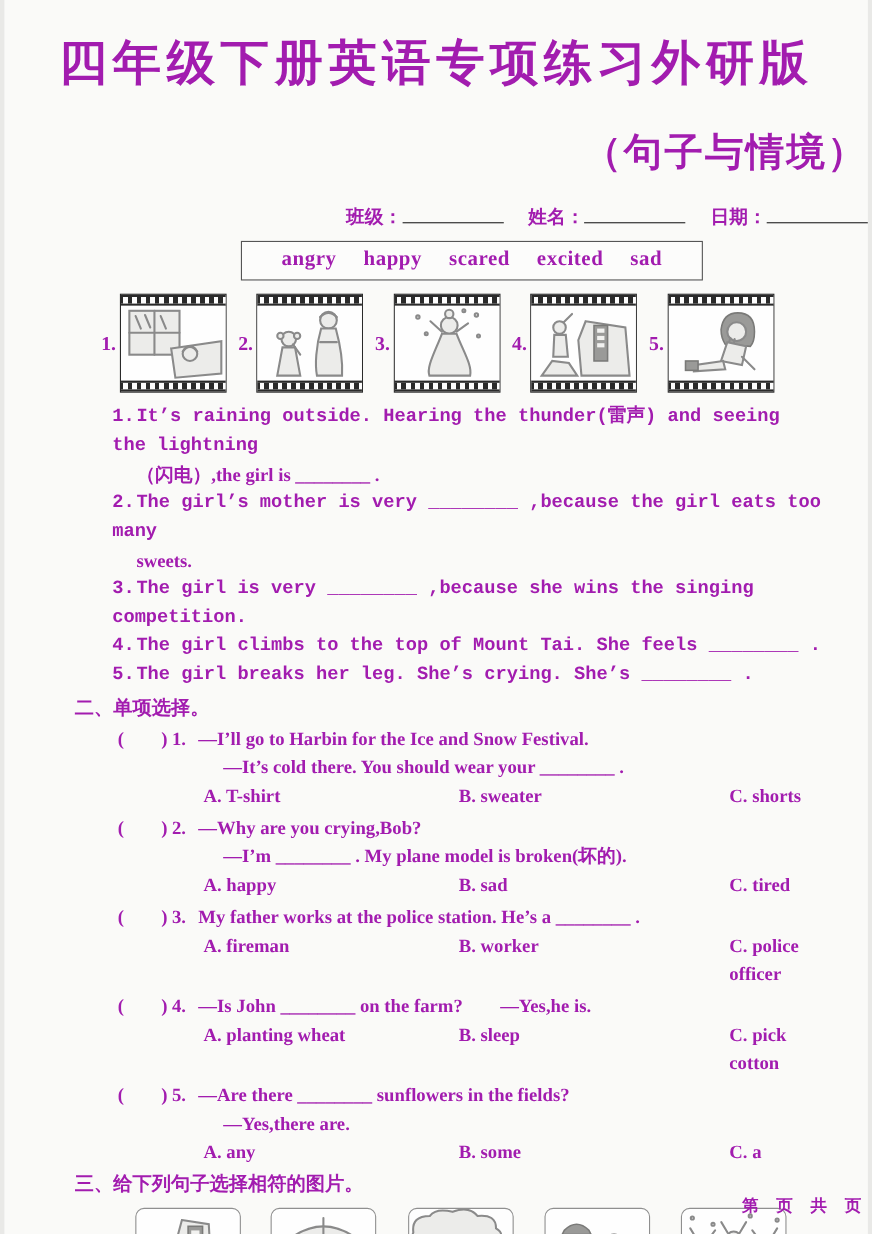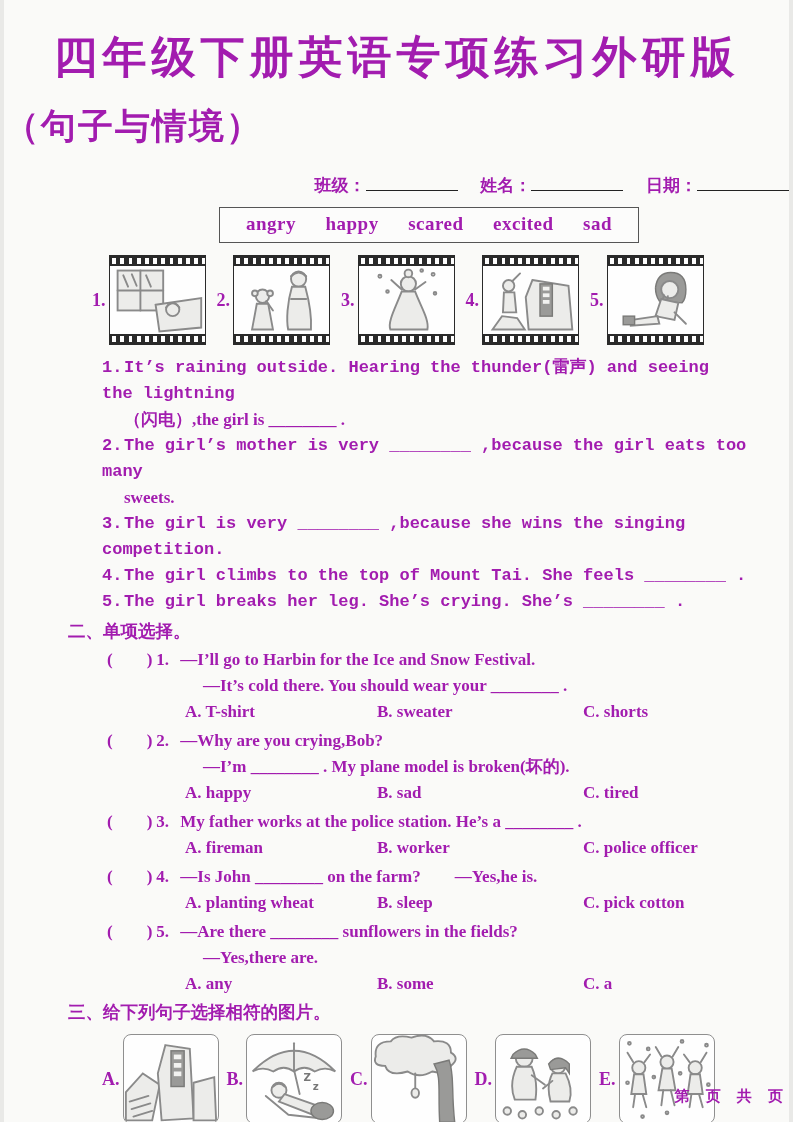--- a/index.html
+++ b/index.html
@@ -7,37 +7,37 @@
   .page {
     width:785px; height:1122px; position:relative; margin:0 auto;
     background:#fafaf8; color:#a21caf; overflow:hidden;
     font-family:"Liberation Serif","DejaVu Serif",serif; font-weight:700;
   }
   .title {
     margin-top:28px; text-align:center; font-family:"Liberation Sans","DejaVu Sans",sans-serif;
     font-weight:900; font-size:44px; letter-spacing:5px; white-space:nowrap;
   }
   .subtitle {
-    margin-top:16px; text-align:left; font-family:"Liberation Sans","DejaVu Sans",sans-serif;
+    margin-top:28px; text-align:right; font-family:"Liberation Sans","DejaVu Sans",sans-serif;
     font-weight:900; font-size:35px; letter-spacing:2px;
   }
   .fields-row {
     margin-top:24px; text-align:right; font-family:"Liberation Sans","DejaVu Sans",sans-serif;
     font-weight:700; font-size:17px;
   }
   .fields-row .blank { display:inline-block; width:92px; border-bottom:1.6px solid #222; height:16px; margin-right:18px; }
   .fields-row .blank:last-child { margin-right:0; }
 
   .sec-heading {
     margin:22px 0 0 64px; font-family:"Liberation Sans","DejaVu Sans",sans-serif;
     font-weight:700; font-size:17.5px;
   }
   .word-bank {
     margin:10px 0 0 215px; width:420px; border:1.2px solid #555; background:#fcfcfb;
-    display:flex; justify-content:space-between; padding:5px 26px 7px;
+    display:flex; justify-content:space-between; padding:5px 36px 7px;
     font-size:19px; letter-spacing:0.5px;
   }
 
   .film-row { margin:12px 0 0 88px; display:flex; gap:11px; align-items:center; }
   .film-item { display:flex; align-items:center; gap:3px; }
   .film-num { font-size:18px; }
   .film-frame { width:97px; border:1.6px solid #2a2a2a; background:#fff; }
   .sprocket {
     height:10px; border-top:2px solid #2a2a2a; border-bottom:2px solid #2a2a2a;
     background:repeating-linear-gradient(90deg,#2a2a2a 0 2.2px,#fdfdfd 2.2px 6px,#2a2a2a 6px 8.2px);
@@ -50,21 +50,21 @@
   .s1line.first { margin-left:0;font-family:Liberation Mono, monospace; }
   .s1num { display:inline-block; width:22px; }
 
   .s2-questions { margin:4px 0 0 103px; width:650px; font-size:17px; line-height:26px; }
   .mcq { margin-bottom:3px; }
   .mcq-first { display:flex; }
   .bracket { white-space:pre; margin-right:4px; }
   .mcq-num { display:inline-block; min-width:24px; }
   .mcq-cont { margin-left:96px; }
   .mcq-cont:empty { display:none; }
-  .mcq-options { margin-left:78px; display:grid; grid-template-columns:192px 206px 1fr; }
+  .mcq-options { margin-left:78px; display:grid; grid-template-columns:192px 206px 1fr;gap:40px; }
 
   .pics-row { margin:10px 0 0 98px; display:flex; gap:8px; align-items:center; }
   .pic-item { display:flex; align-items:center; gap:3px; }
   .pic-label { font-size:18px; }
   .pic-box {
     width:96px; height:90px; border:1.2px solid #8f8f8f; border-radius:8px;
     background:#fefefe; overflow:hidden;
   }
   .footer {
     position:absolute; bottom:16px; left:0; right:0; text-align:right;

